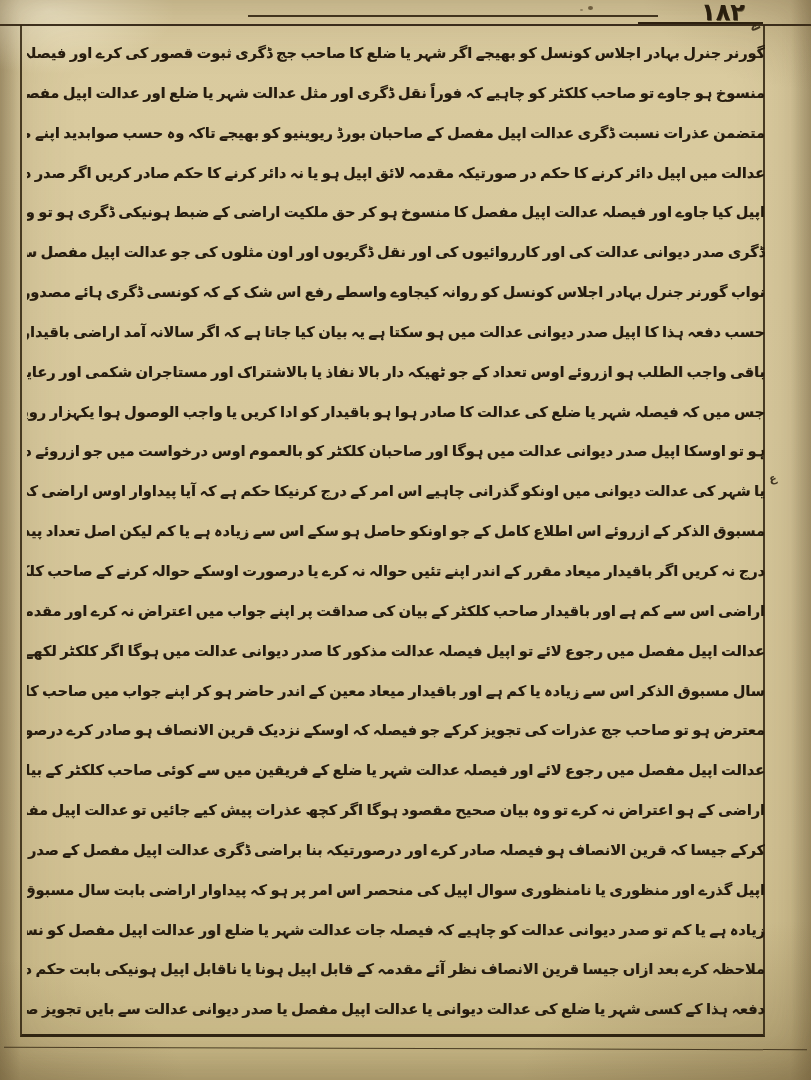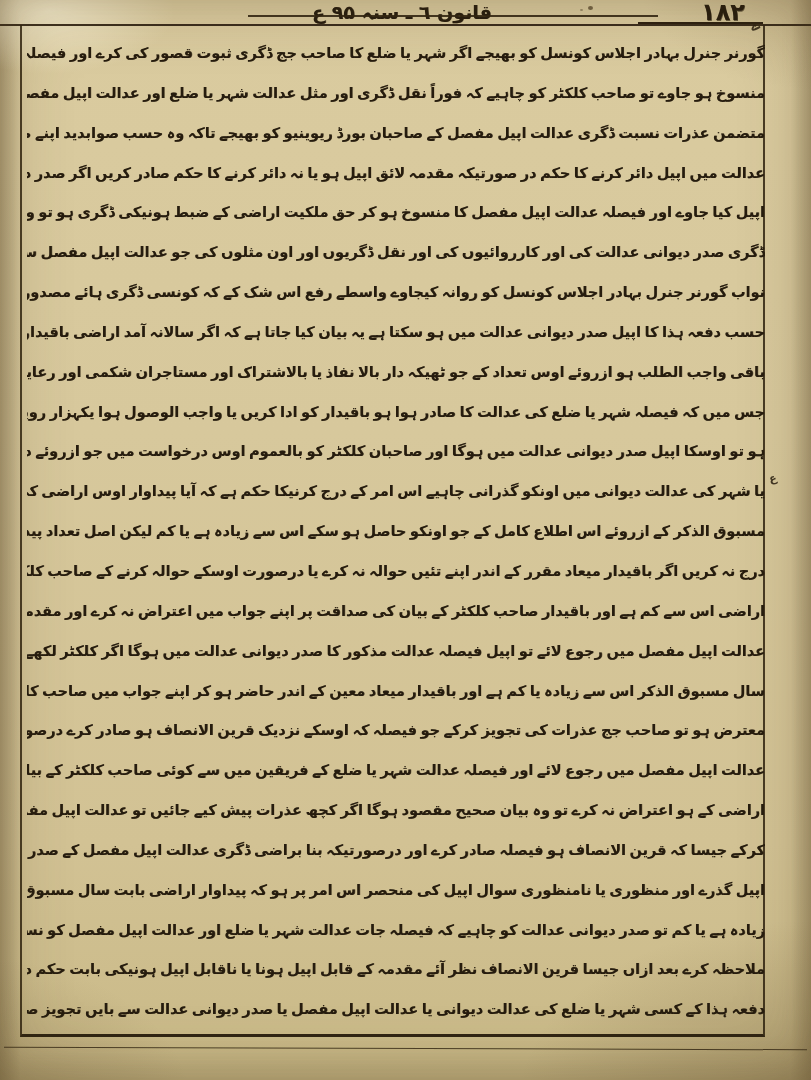--- a/index.html
+++ b/index.html
@@ -69,21 +69,20 @@
   .margin-mark{
     position:absolute;top:472px;right:34px;
     font-size:11px;font-weight:bold;opacity:.85;transform:rotate(-10deg);
   }
 </style>
 </head>
 <body>
 
 <div class="page">
 
-  <span class="law-ref ink">قانون ٦ ـ سنہ ۹۵ ع</span>
   <span class="pagenum ink">١٨٢</span>
   <span class="flourish ink">ے</span>
   <span class="speck"></span>
 
   <div class="rule-a"></div>
   <div class="rule-b"></div>
   <div class="rule-pagenum"></div>
   <div class="frame"></div>
   <div class="rule-bottom2"></div>
 

